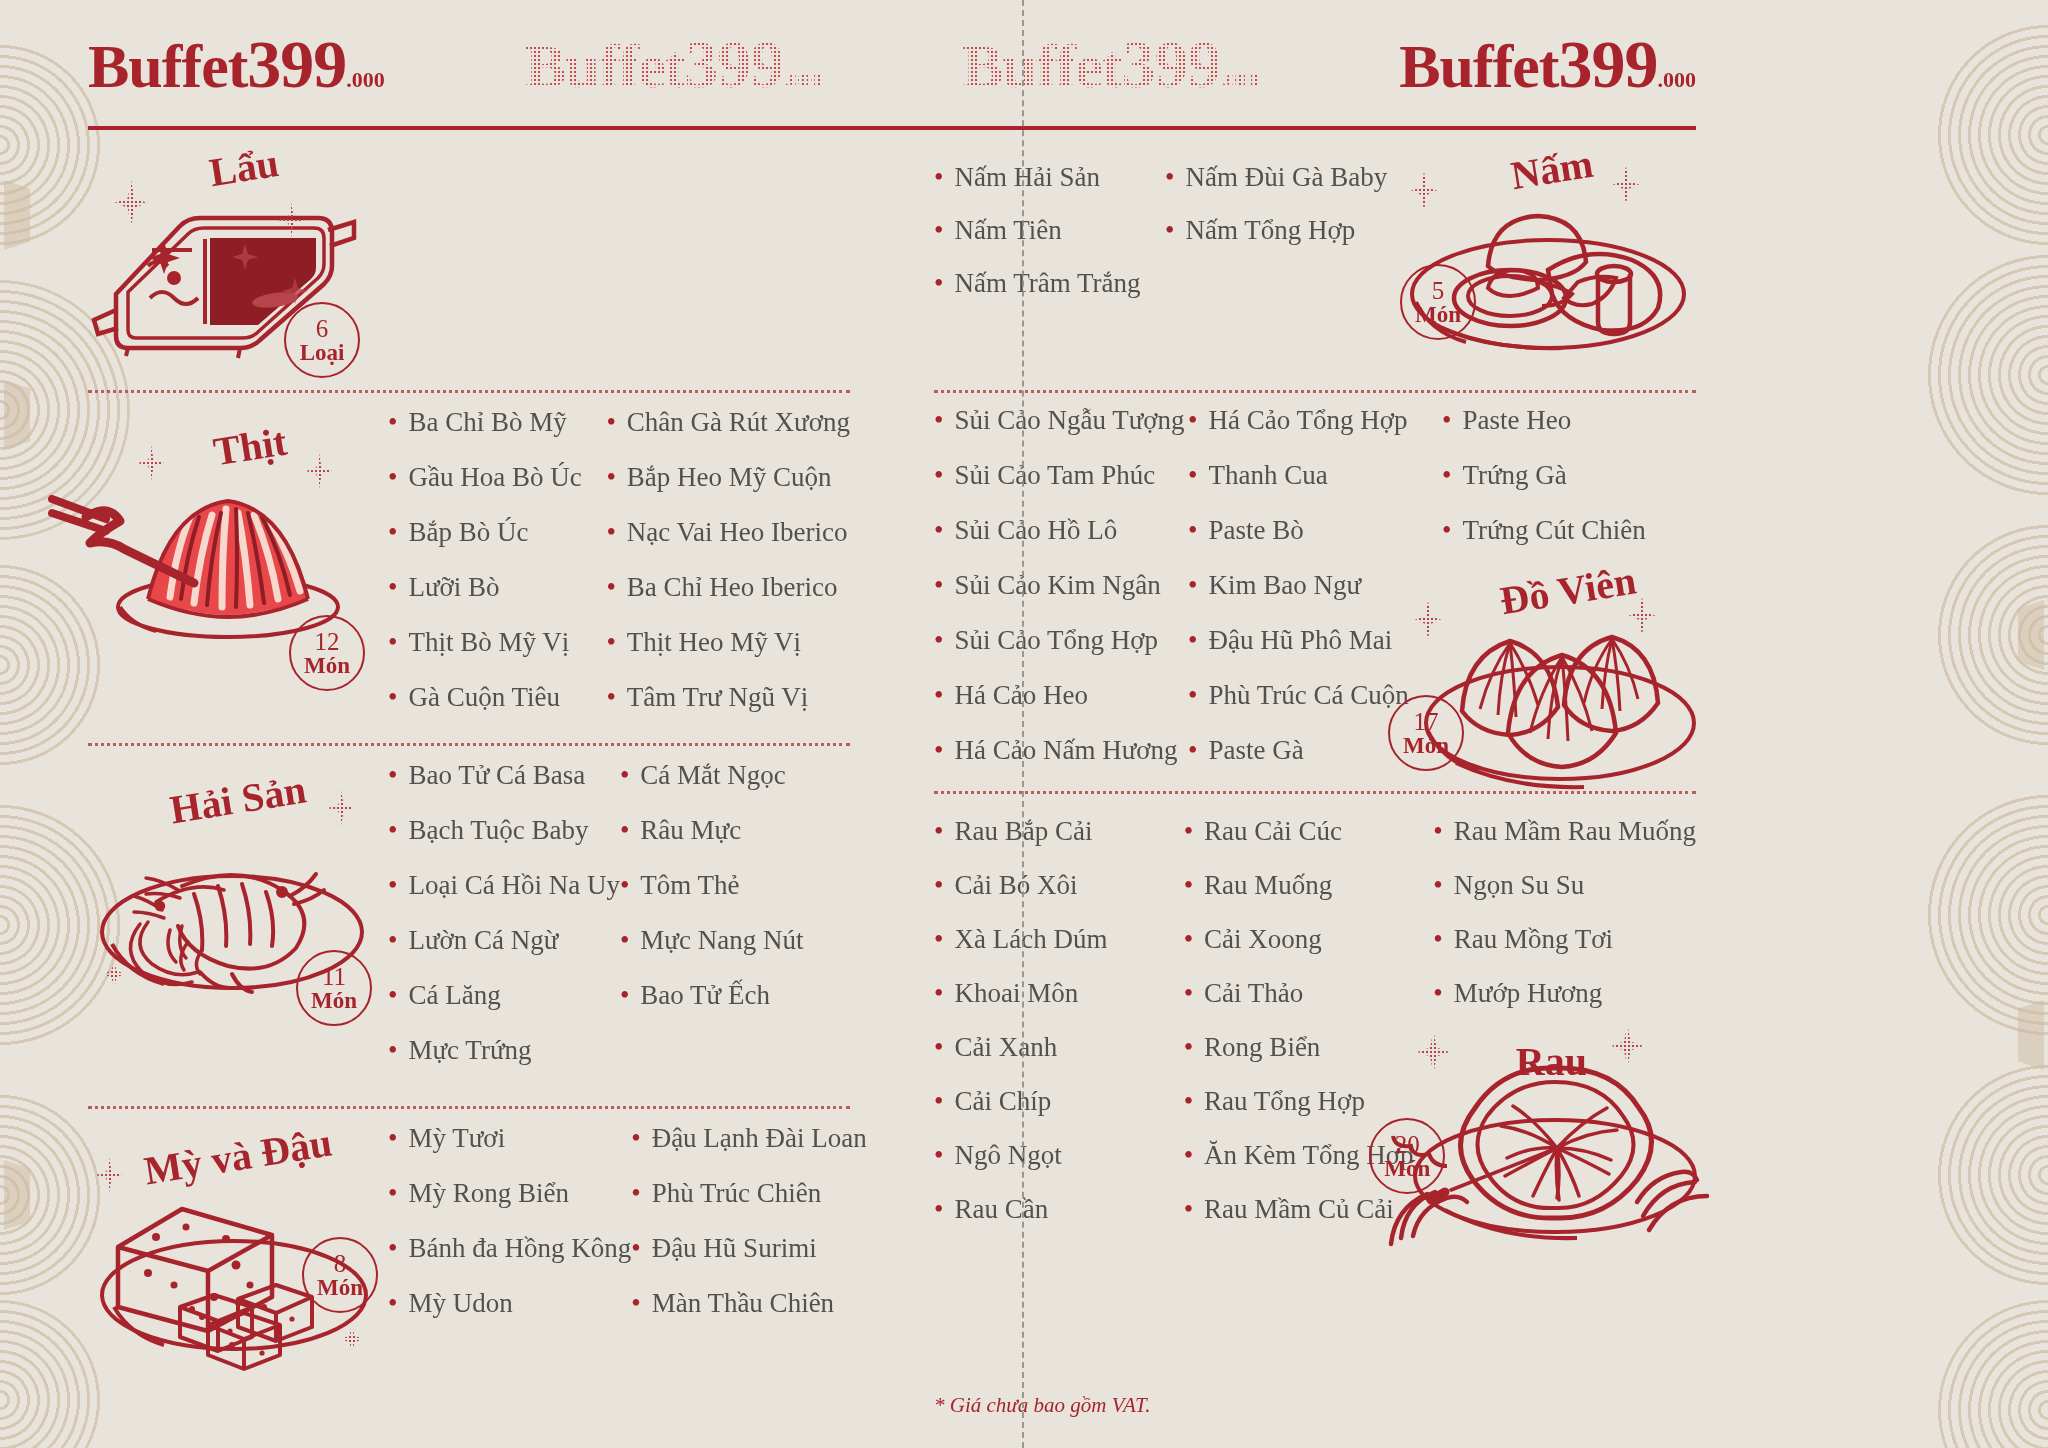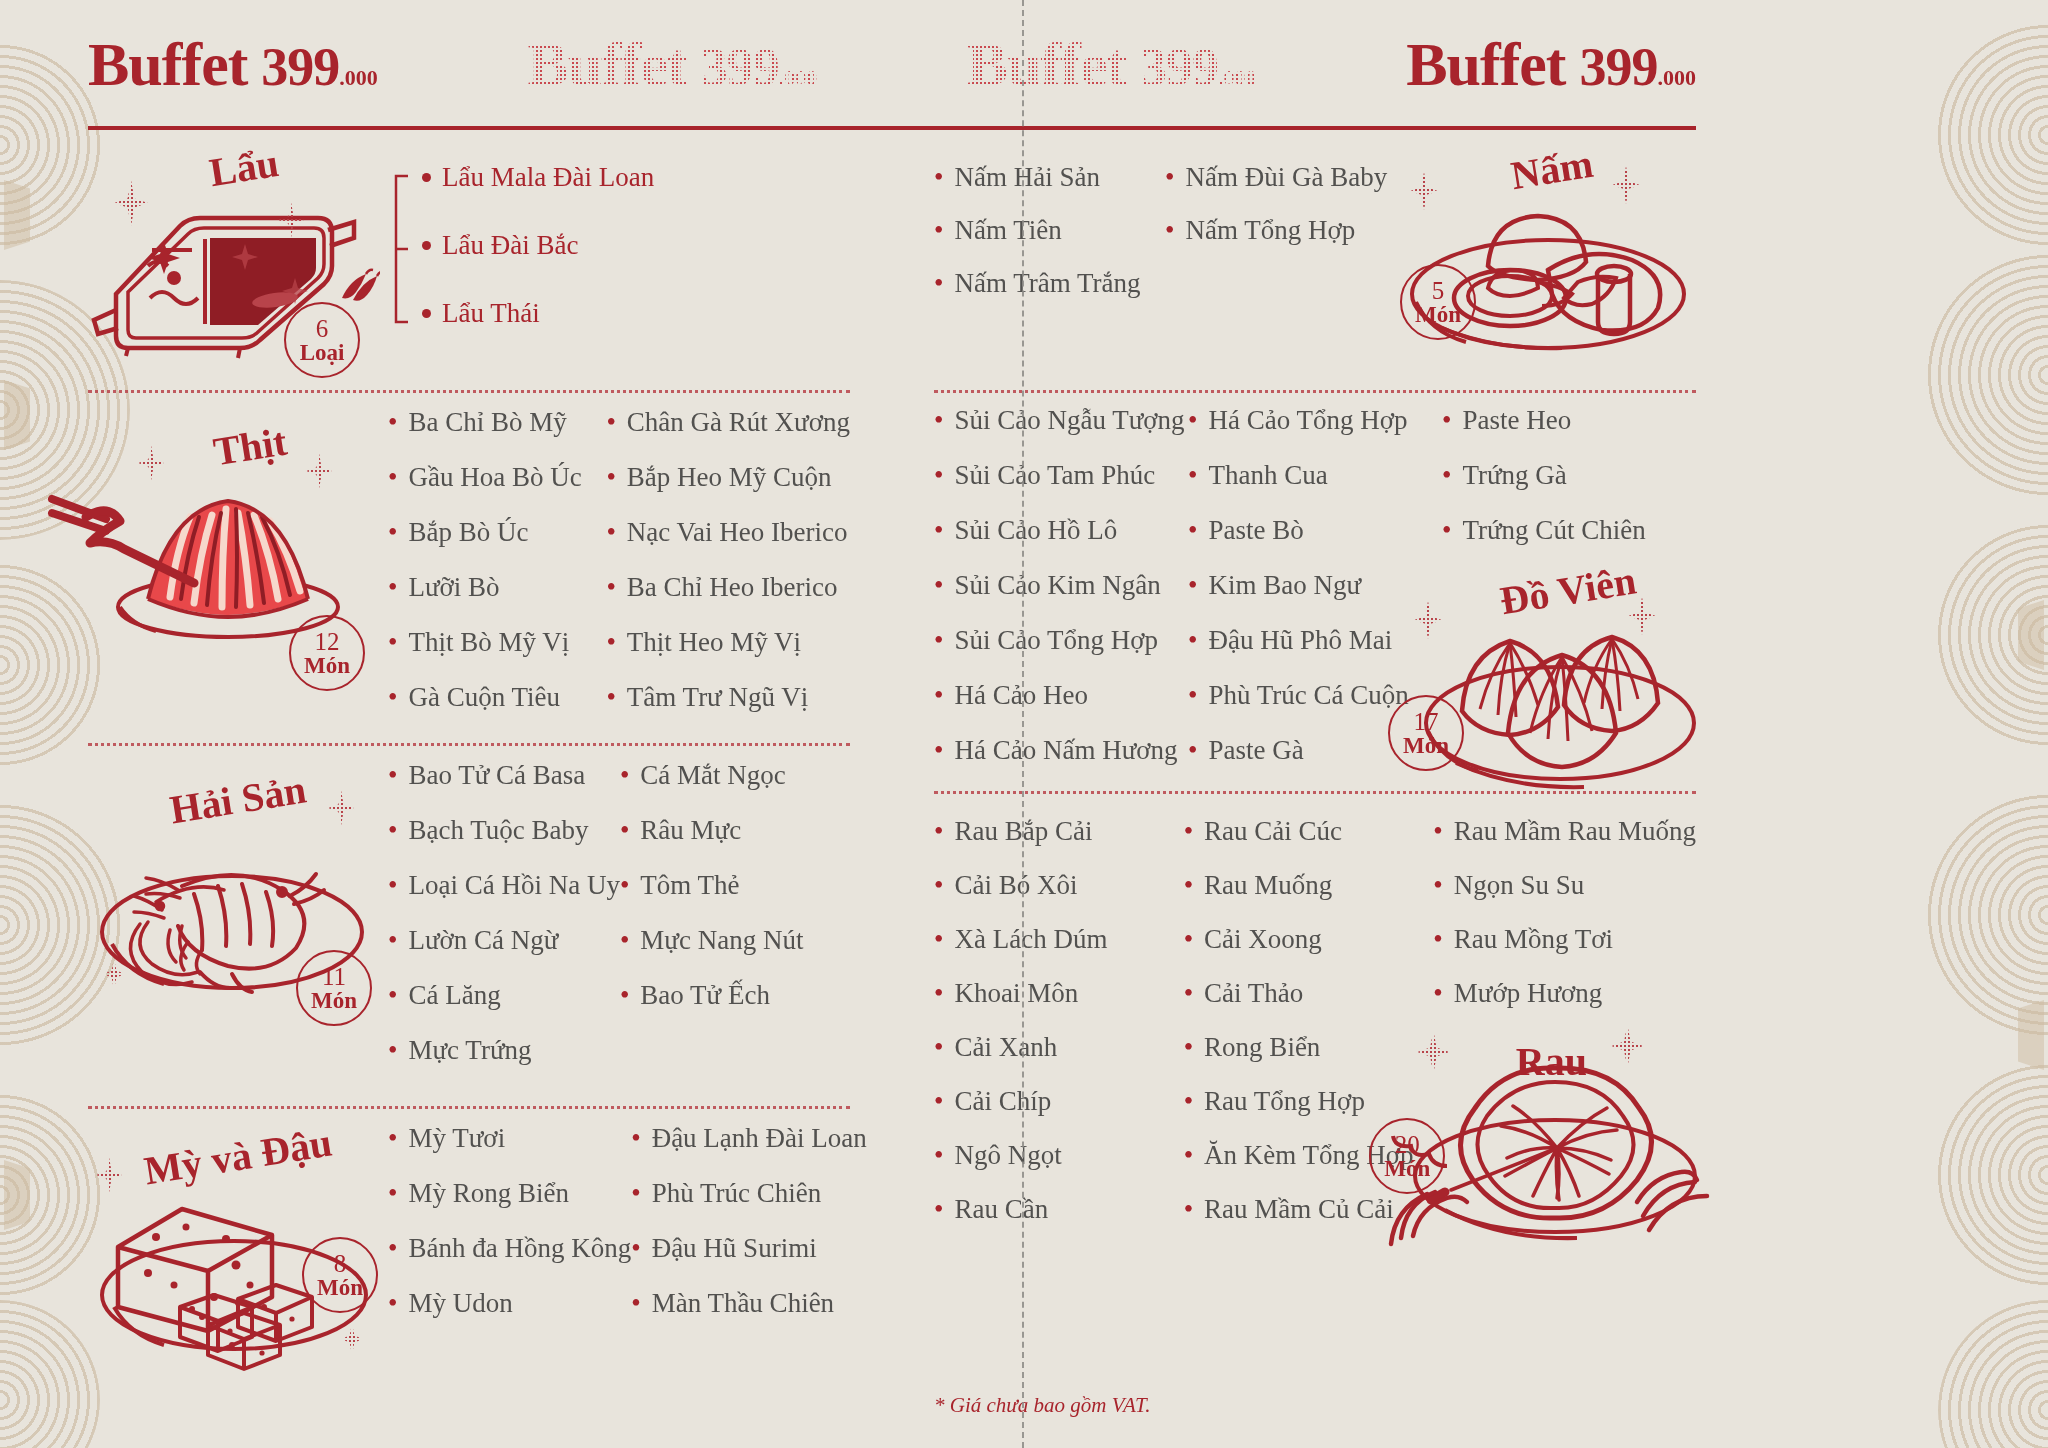--- a/index.html
+++ b/index.html
@@ -41,21 +41,21 @@
   .chev.e{right:4px;top:1000px;height:70px;clip-path:polygon(100% 0,0 12%,0 88%,100% 100%);}
 
   
   .page { position:relative; z-index:2; width:1784px; height:1448px; padding:0 88px; }
 
   
   .header { position:relative; height:128px; display:flex; align-items:center; }
   .title-row { display:flex; align-items:baseline; width:100%; justify-content:space-between; }
   .brand { font-weight:bold; white-space:nowrap; line-height:1; display:flex; align-items:baseline; }
   .brand .word { font-size:62px; letter-spacing:-1px; }
-  .brand .num  { font-size:54px; margin-left:14px; letter-spacing:-1px; }
+  .brand .num  { font-size:68px; letter-spacing:-1px; }
   .brand .dec  { font-size:22px; letter-spacing:0px; }
   .brand.solid { color:#a8242c; }
   .brand.ghost {
     color:transparent;
     background-image:
       radial-gradient(#c9494f 1.1px, transparent 1.2px);
     background-size:4px 4px;
     -webkit-background-clip:text;
     background-clip:text;
   }
@@ -230,42 +230,20 @@
               <path d="M36 156 L34 164 M148 156 L146 166" stroke="#a8242c" stroke-width="4"></path>
             </svg>
             <div class="badge" style="left:196px;top:164px;">
               <span class="n">6</span>
               <span class="u">Loại</span>
             </div>
           </div>
         </div>
 
         <div class="brackets">
-          <div class="bgroup red" style="flex:1;">
-            <svg class="bsvg" width="34" height="170" viewBox="0 0 34 170">
-              <path d="M20 12 H8 V158 H20 M8 85 H20" stroke="#a8242c" stroke-width="2.5" fill="none"></path>
-            </svg>
-            <svg class="chili" width="44" height="36" viewBox="0 0 44 36">
-              <path d="M6 30 Q14 12 30 6 Q26 16 20 24 Q14 32 6 30 Z" fill="#a8242c"></path>
-              <path d="M17 32 Q26 14 41 8 Q38 19 31 27 Q24 35 17 32 Z" fill="#a8242c"></path>
-              <path d="M30 6 q3 -5 7 -4 M41 8 q3 -5 6 -4" stroke="#a8242c" stroke-width="2.5" fill="none"></path>
-            </svg>
-            <div class="bitem">
-                <span class="dot"></span>
-                <span>Lẩu Mala Đài Loan</span>
-              </div>
-            <div class="bitem">
-                <span class="dot"></span>
-                <span>Lẩu Đài Bắc</span>
-              </div>
-            <div class="bitem">
-                <span class="dot"></span>
-                <span>Lẩu Thái</span>
-              </div>
-          </div>
         </div>
       </div>
 
       <div class="dotline"></div>
 
       <div class="sec" style="height:350px;">
         <div class="illo">
           <div class="illo-inner">
             <div class="cat-title arc-up" style="top:30px;left:54%;">Thịt</div>
             <div class="sparkle" style="left:50px;top:52px;width:26px;height:36px;"></div>

